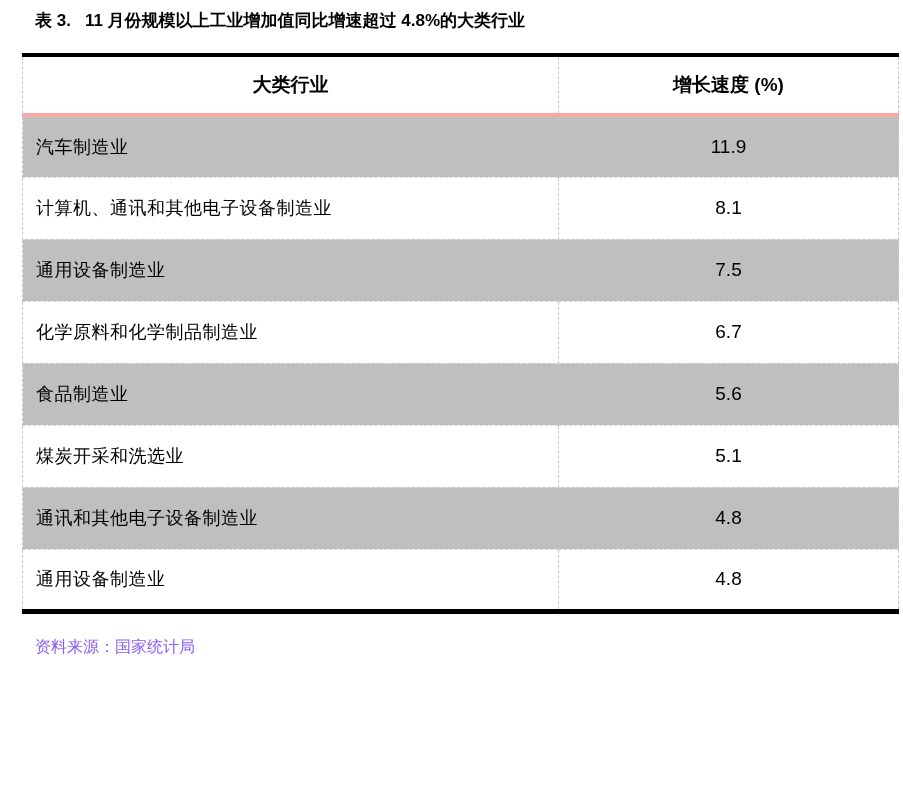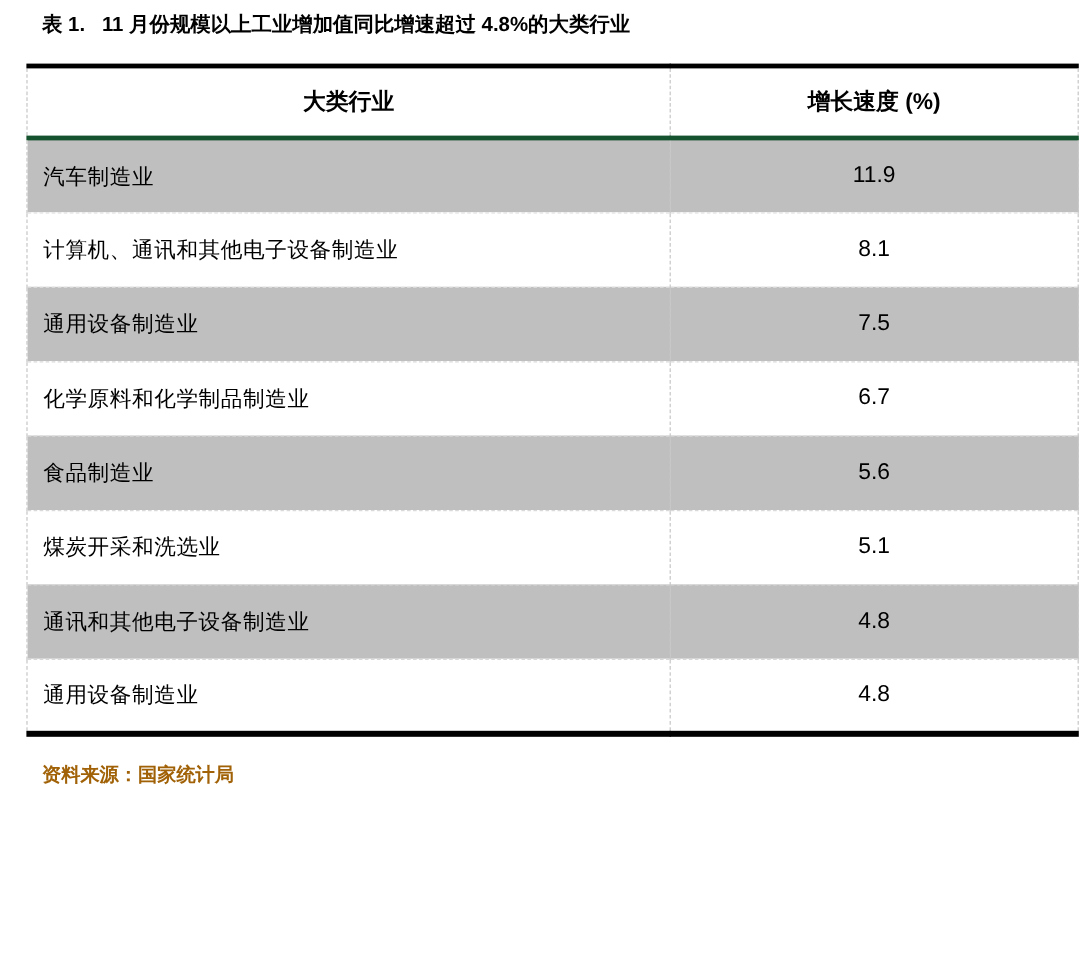--- a/index.html
+++ b/index.html
@@ -27,21 +27,21 @@
   table.data-table {
     width: 100%;
     border-collapse: collapse;
     table-layout: fixed;
   }
   col.c1 { width: 536px; }
   col.c2 { width: 340px; }
 
   thead tr {
     border-top: 4px solid #000;
-    border-bottom: 4px solid #14532d;
+    border-bottom: 4px solid #fca5a5;
   }
   thead th {
     height: 60px;
     background: #ffffff;
     font-size: 19px;
     font-weight: bold;
     text-align: center;
     vertical-align: middle;
     border-left: 1px dashed #c6c6c6;
     border-right: 1px dashed #c6c6c6;
@@ -69,32 +69,32 @@
   }
   td.growth-cell {
     font-size: 19px;
     font-weight: normal;
     text-align: center;
   }
 
   .source-note {
     margin: 22px 0 0 35px;
     font-size: 16px;
-    font-weight: bold;
+    font-weight: normal;
     line-height: 21px;
-    color: #a16207;
+    color: #8b5cf6;
   }
 </style>
 </head>
 <body>
 
 <div class="page">
 
   <div class="table-title">
-    <span class="title-label">表 1.</span><span class="title-text">11 月份规模以上工业增加值同比增速超过 4.8%的大类行业</span>
+    <span class="title-label">表 3.</span><span class="title-text">11 月份规模以上工业增加值同比增速超过 4.8%的大类行业</span>
   </div>
 
   <div class="tbl-wrap">
     <table class="data-table">
       <colgroup>
           <col class="c1">
           <col class="c2">
         </colgroup>
       <thead>
         <tr>

